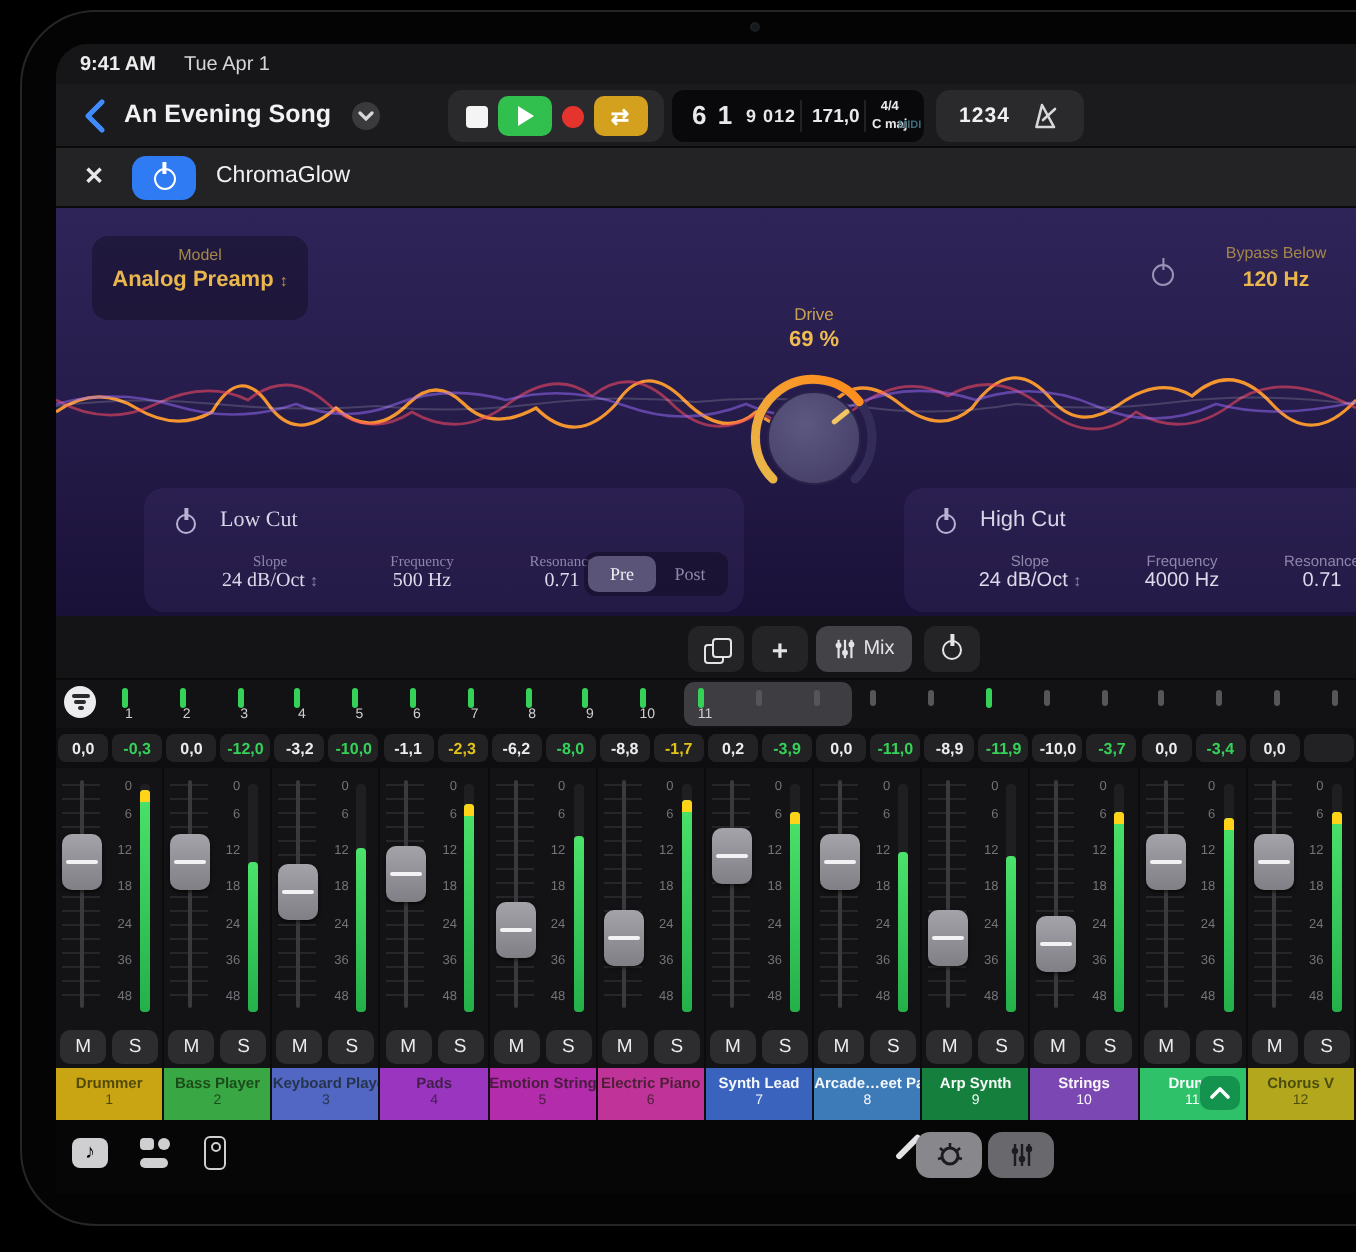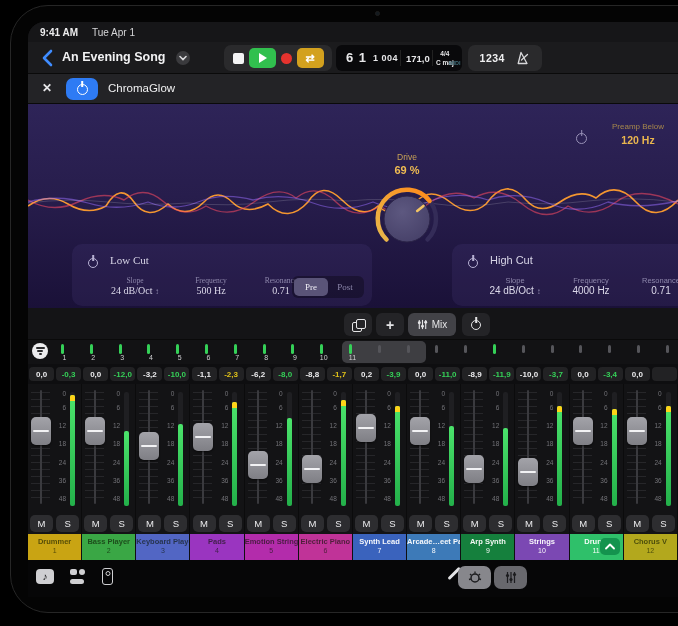--- a/index.html
+++ b/index.html
@@ -186,21 +186,21 @@
     <div class="transport">
       <span class="t-stop"></span>
       <span class="t-play">
           <span class="tri"></span>
         </span>
       <span class="t-rec"></span>
       <span class="t-cycle">⇄</span>
     </div>
     <div class="lcd">
       <span class="pos-big">6 1</span>
-      <span class="pos-small">1 004</span>
+      <span class="pos-small">9 012</span>
       <span class="div1"></span>
       <span class="tempo">171,0</span>
       <span class="div2"></span>
       <span class="sig">
         <span>4/4</span><br><span>C maj</span>
       </span>
       <span class="midi">MIDI</span>
     </div>
     <div class="countin">
       <span class="num">1234</span>
@@ -221,24 +221,28 @@
 
   <div class="plugbody">
 
     <svg class="waves" viewBox="0 0 650 80" preserveAspectRatio="none">
       <path d="M0 44 Q20 30 40 42 T78 44 Q92 20 106 40 T140 42 Q158 58 176 40 Q190 26 204 40 T240 42 Q260 62 280 40 Q294 18 314 38 T350 44 Q368 60 388 40 Q402 24 422 40 T458 42 Q478 14 498 38 Q512 54 532 40 T568 36 Q588 18 608 40 T650 38" fill="none" stroke="#ff9d2e" stroke-width="1.6" opacity="0.95"></path>
       <path d="M0 38 Q25 52 50 40 T96 38 Q116 22 136 40 T178 44 Q202 58 226 40 T268 36 Q288 20 308 40 T352 44 Q376 60 400 42 T446 36 Q470 22 494 42 T540 44 Q564 58 588 40 T650 42" fill="none" stroke="#ff4a63" stroke-width="1.4" opacity="0.55"></path>
       <path d="M0 40 Q30 32 60 41 T120 40 Q145 50 170 40 T225 38 Q255 30 285 41 T345 40 Q372 52 400 40 T460 38 Q490 28 520 41 T580 40 Q610 48 650 39" fill="none" stroke="#9a6dff" stroke-width="1.3" opacity="0.5"></path>
       <path d="M0 41 Q40 36 80 40 T160 41 Q200 45 240 40 T320 39 Q360 35 400 41 T480 40 Q520 44 560 39 T650 40" fill="none" stroke="#ffffff" stroke-width="1" opacity="0.16"></path>
     </svg>
 
+    <div class="modelbox">
+      <div class="sel-label">Model</div>
+      <div class="sel-value"><span>Analog Preamp</span> <span class="stepper">↕</span></div>
+    </div>
 
     <span class="plug-pwr2"><span class="pwr"></span></span>
     <div class="bypass">
-      <div class="mini-label">Preamp Below</div>
+      <div class="mini-label">Bypass Below</div>
       <div class="mini-value">120 Hz</div>
     </div>
     <div class="levelbox">
       <div class="mini-label">Level</div>
       <div class="mini-value">0.0</div>
     </div>
 
     <div class="drivebox">
       <div class="drive-label">Drive</div>
       <div class="drive-value">69 %</div>

